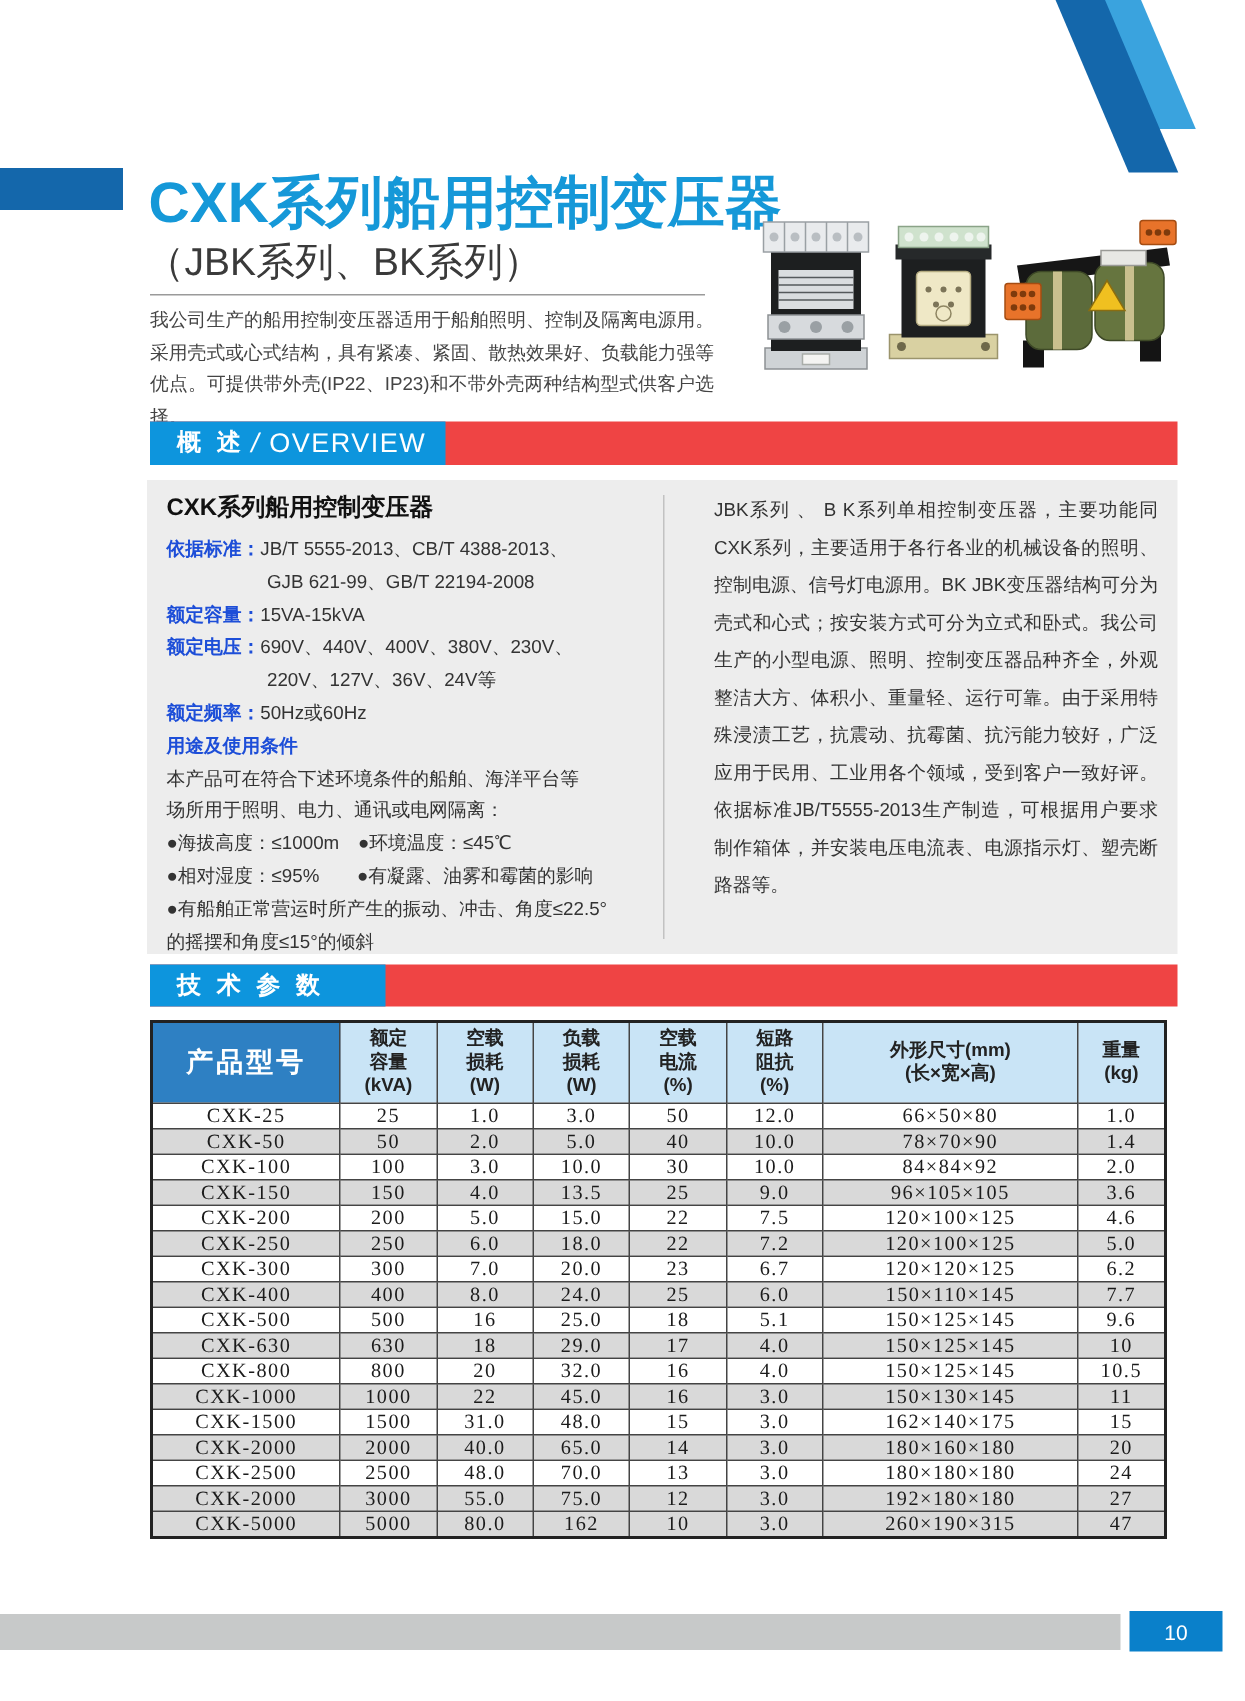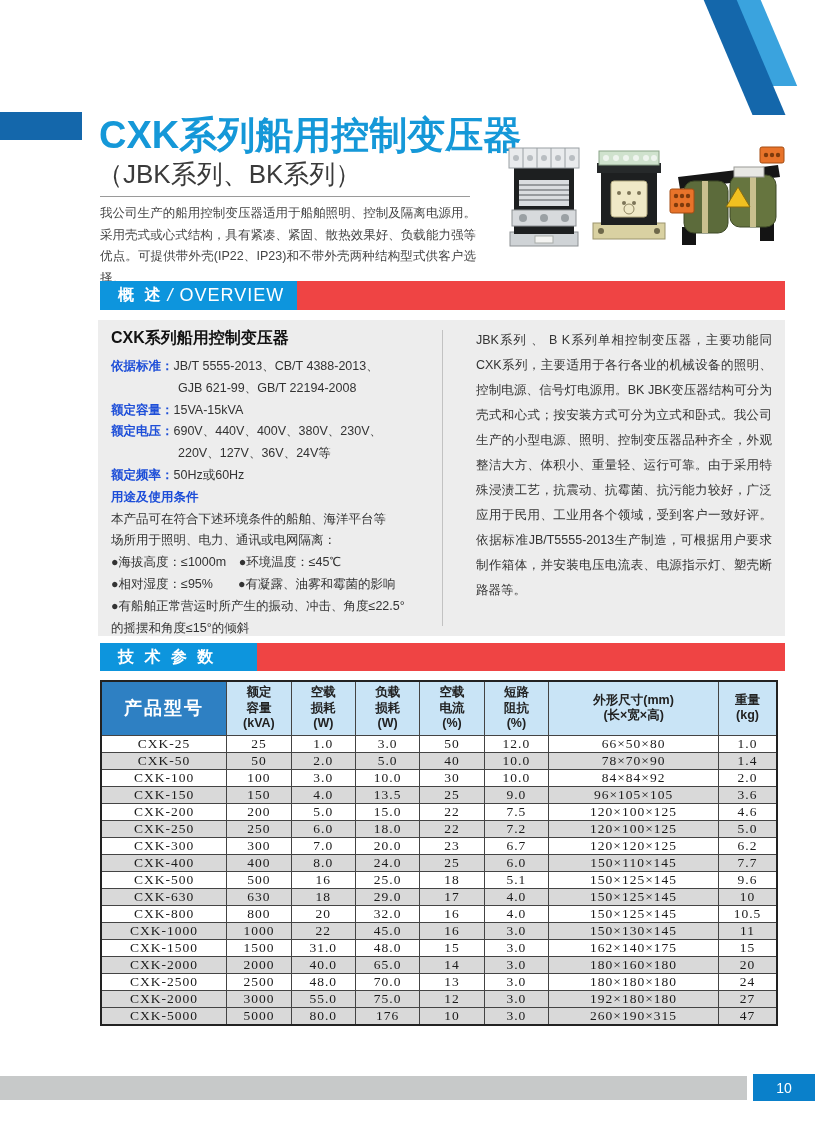--- a/index.html
+++ b/index.html
@@ -372,21 +372,21 @@
           <td>75.0</td>
           <td>12</td>
           <td>3.0</td>
           <td>192×180×180</td>
           <td>27</td>
         </tr>
         <tr class="alt">
           <td>CXK-5000</td>
           <td>5000</td>
           <td>80.0</td>
-          <td>176</td>
+          <td>162</td>
           <td>10</td>
           <td>3.0</td>
           <td>260×190×315</td>
           <td>47</td>
         </tr>
       </tbody>
     </table>
 
   <div class="footer-bar"></div>
   <div class="page-num-box">

